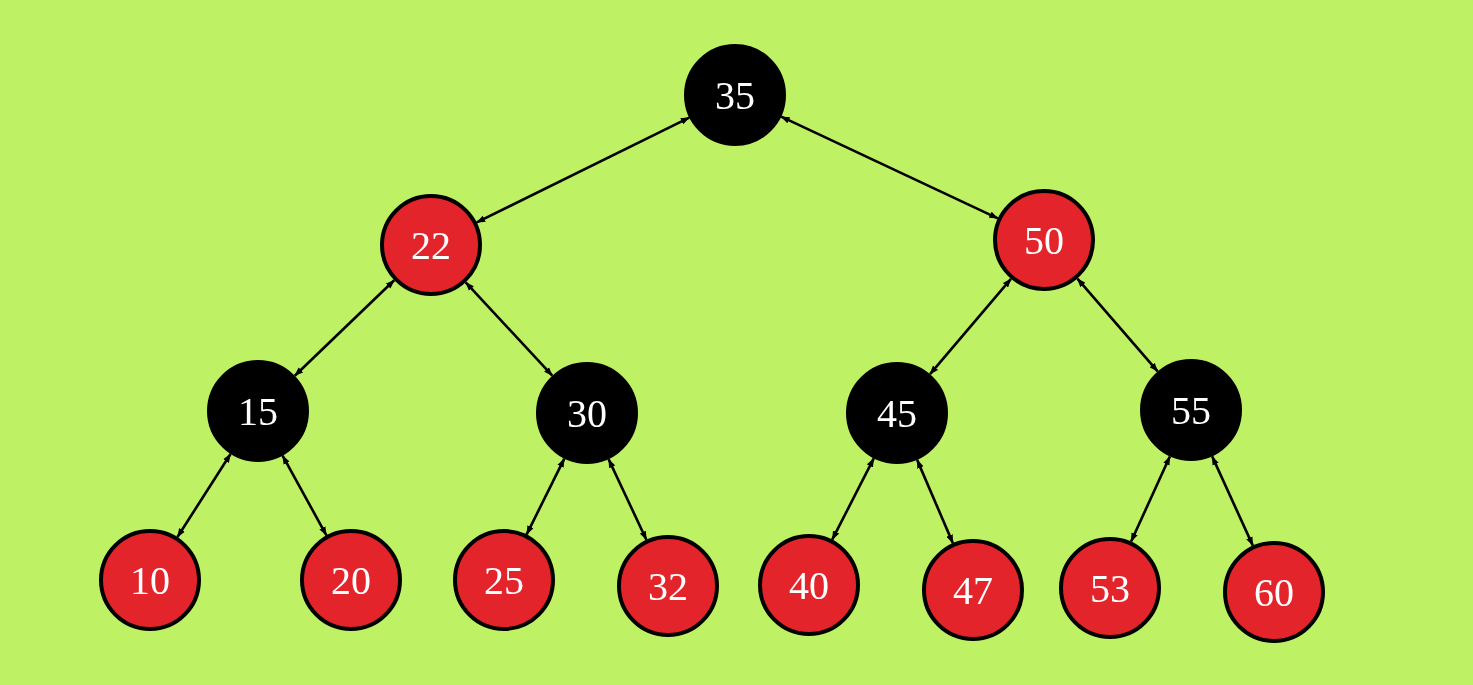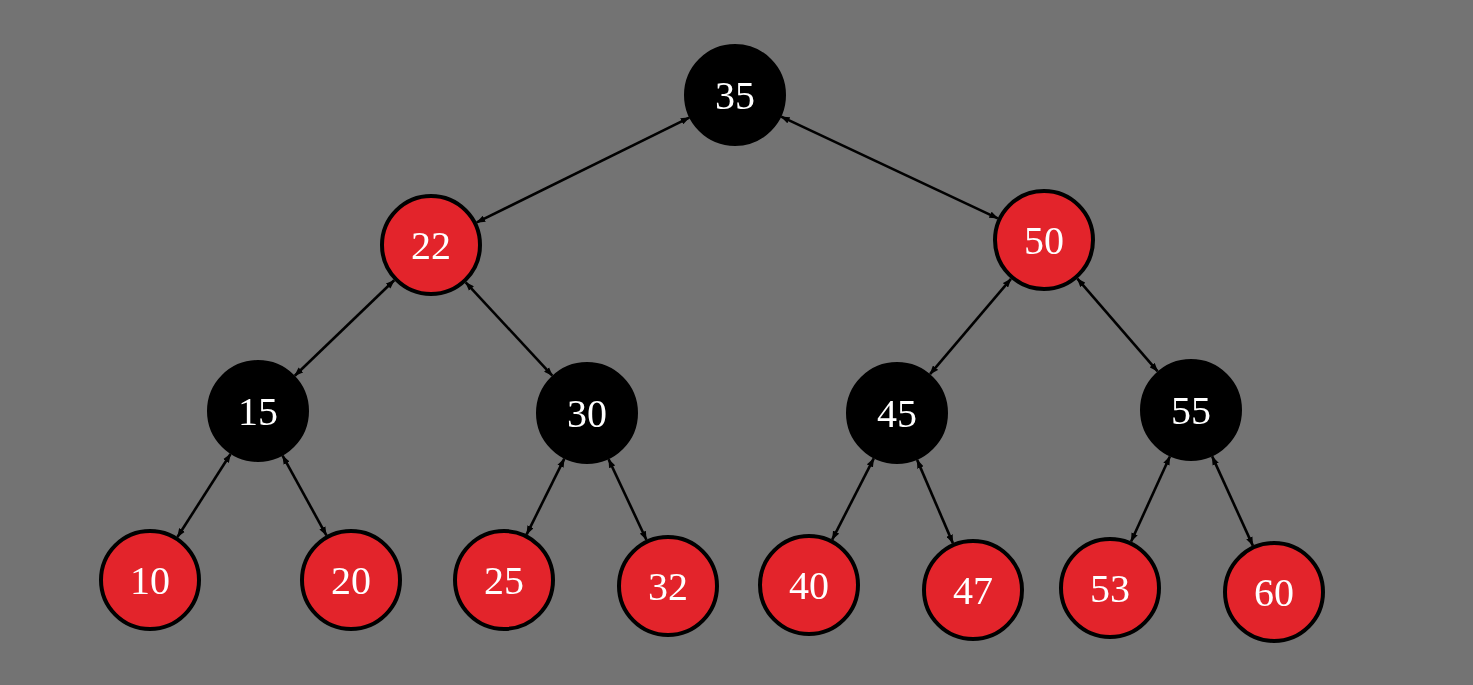--- a/index.html
+++ b/index.html
@@ -4,21 +4,21 @@
 <style>
   html, body {
     margin: 0;
     padding: 0;
     background: #ffffff;
   }
   .canvas {
     position: relative;
     width: 1473px;
     height: 685px;
-    background: #737373;
+    background: #bef264;
     overflow: hidden;
     font-family: "Liberation Serif", serif;
   }
   svg {
     display: block;
   }
   .node-circle {
     stroke: #000000;
     stroke-width: 4;
   }

